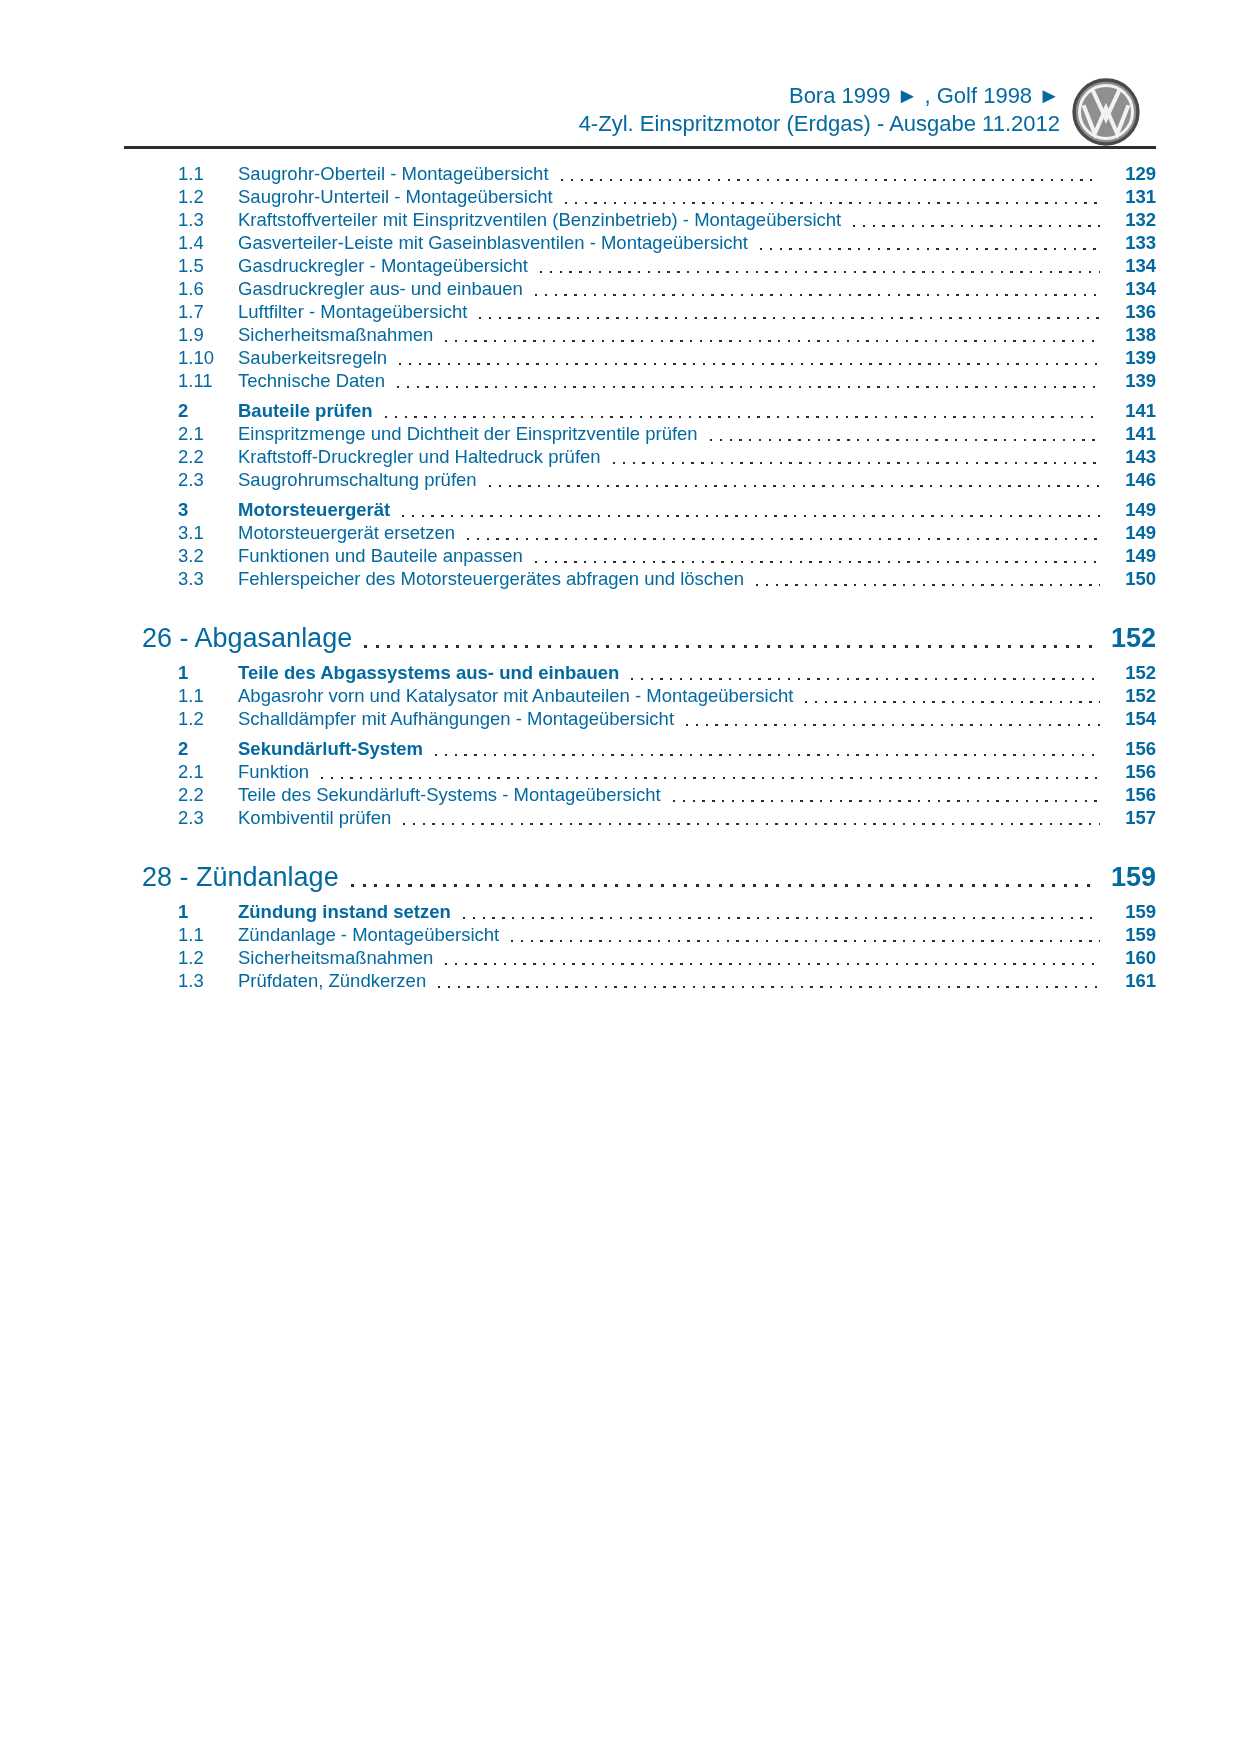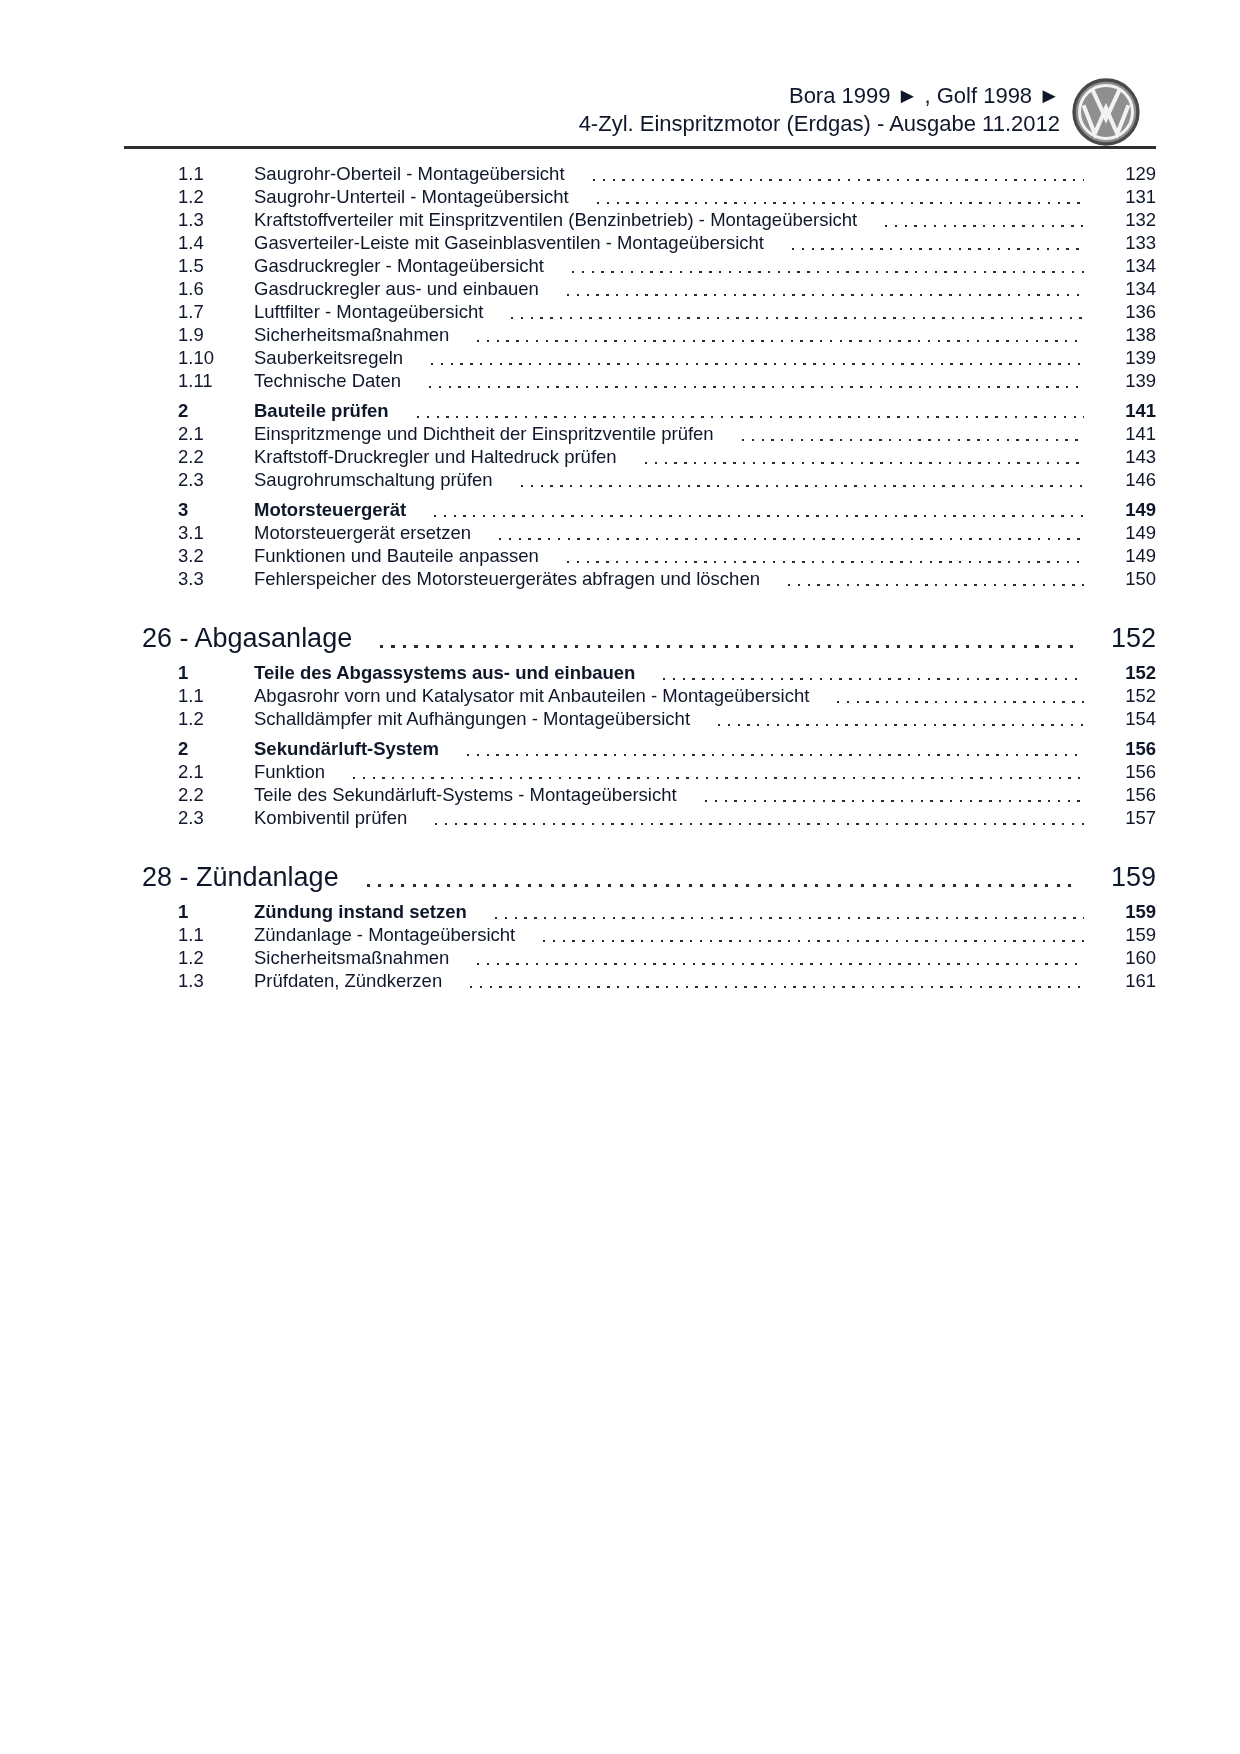--- a/index.html
+++ b/index.html
@@ -1,50 +1,50 @@
 <!DOCTYPE html>
 <html><head>
 <meta charset="utf-8">
 <style>
   html,body { margin:0; padding:0; background:#ffffff; }
   .sheet {
     position:relative; width:1240px; height:1576px; background:#ffffff;
-    font-family:"Liberation Sans", sans-serif; color:#0f172a; overflow:hidden;border-radius:15px;
+    font-family:"Liberation Sans", sans-serif; color:#0369a1; overflow:hidden;border-radius:15px;
   }
 
   
   .header-text {
     position:absolute; top:82px; right:180px; text-align:right;
     font-size:22px; line-height:28px; white-space:nowrap;
   }
   .logo {
     position:absolute; top:78px; left:1072px; width:68px; height:68px;
   }
   .rule {
     position:absolute; left:124px; width:1032px; height:3px; background:#2e2e2e;
   }
   .header-rule { top:146px; }
   .footer-rule { top:1644px; }
 
   
   .toc { position:absolute; top:162px; left:124px; width:1032px; }
   .toc-row {
     display:flex; align-items:baseline;
-    font-size:18.5px; line-height:23px; padding-left:54px;gap:16px;
+    font-size:18.5px; line-height:23px; padding-left:54px;
   }
   .toc-row.bold { font-weight:bold; margin-top:7px; }
   .num { flex:none; width:60px; }
   .title { flex:none; white-space:nowrap; }
   .dots {
     flex:1 1 auto; height:2.4px; align-self:flex-end;
     margin:0 8px 4px 12px;
     background-image:repeating-linear-gradient(to right,
       #2b2b2b 0, #2b2b2b 2.3px, transparent 2.3px, transparent 9.8px);
   }
-  .pagenum { flex:none; min-width:48px; text-align:right; }
+  .pagenum { flex:none; min-width:48px; text-align:right;font-weight:bold; }
 
   .chapter-row {
     font-size:27px; line-height:32px; padding-left:18px;
     margin-top:32px; margin-bottom:5px;
   }
   .chapter-row .dots {
     height:3px; margin-bottom:6px;
     background-image:repeating-linear-gradient(to right,
       #2b2b2b 0, #2b2b2b 3px, transparent 3px, transparent 11.5px);
   }

